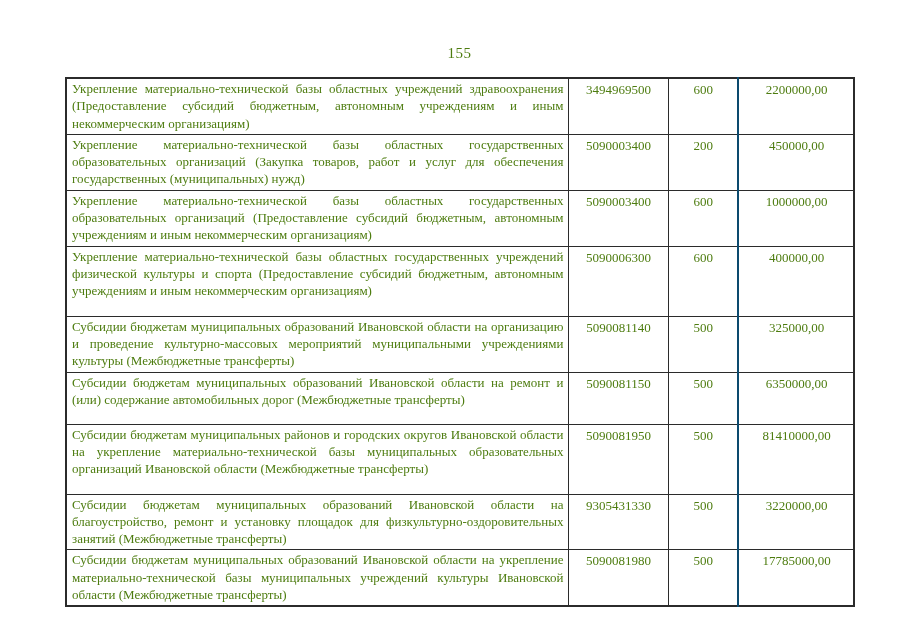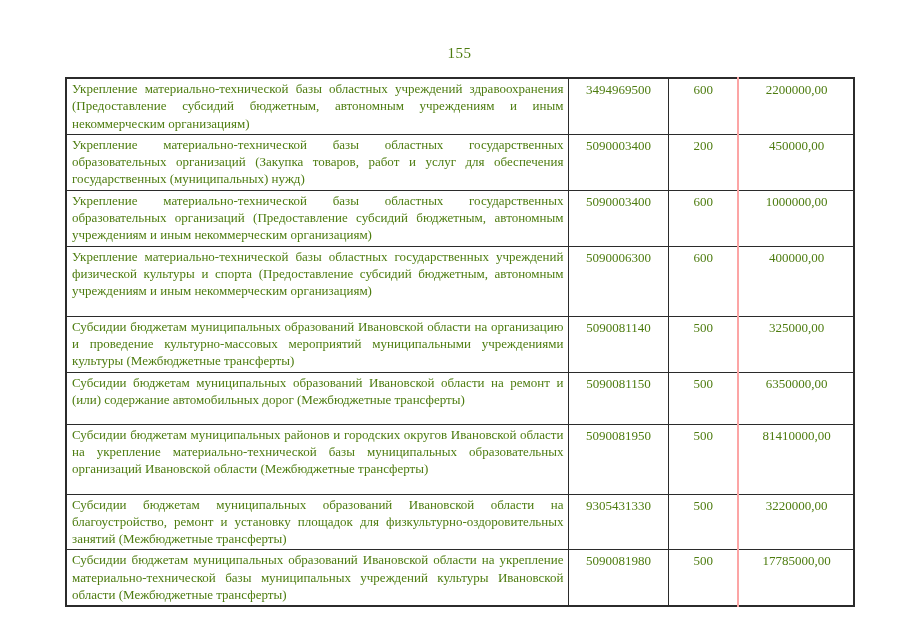--- a/index.html
+++ b/index.html
@@ -37,21 +37,21 @@
   .budget-table col.c-code   { width: 100px; }
   .budget-table col.c-type   { width: 70px;  }
   .budget-table col.c-amount { width: 116px; }
   .budget-table td {
     border: 1px solid #2b2b2b;
     vertical-align: top;
     padding: 1px 4px 2px 5px;
     line-height: 17.3px;
     overflow: hidden;
   }
-  .budget-table td.cell-amount { border-left: 2px solid #fca5a5; }
+  .budget-table td.cell-amount { border-left: 2px solid #0c4a6e; }
   .budget-table td.cell-name {
     text-align: justify;
   }
   .budget-table td.cell-code,
   .budget-table td.cell-type,
   .budget-table td.cell-amount {
     text-align: center;
     padding-top: 2px;
   }
   tr.r3 { height: 52px; }

